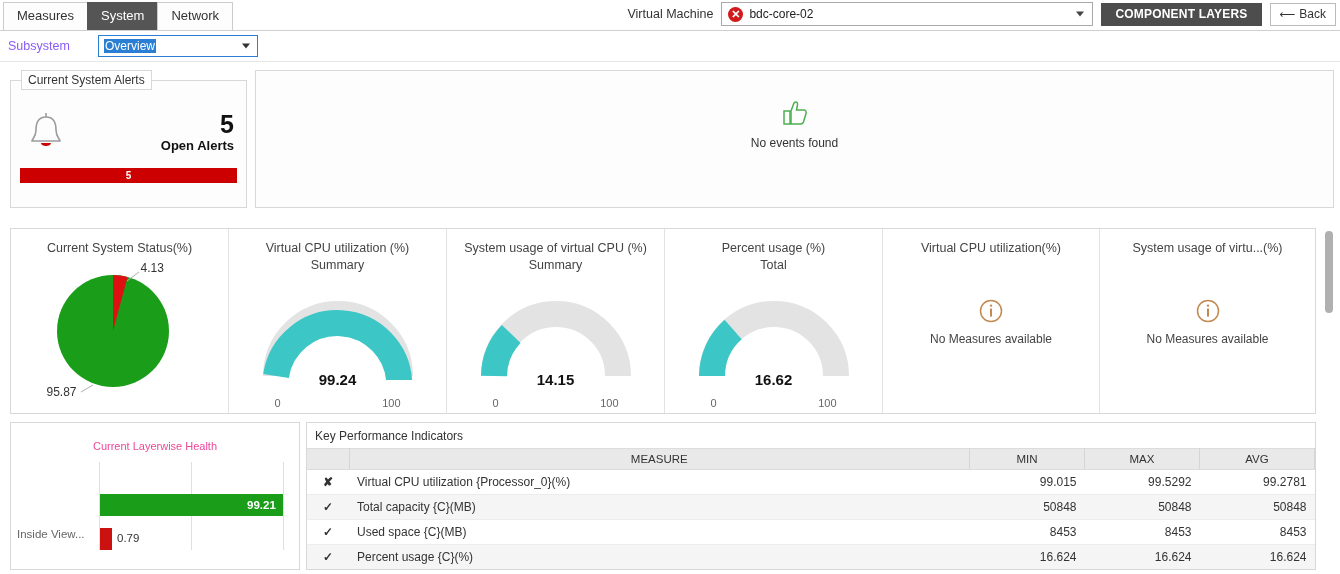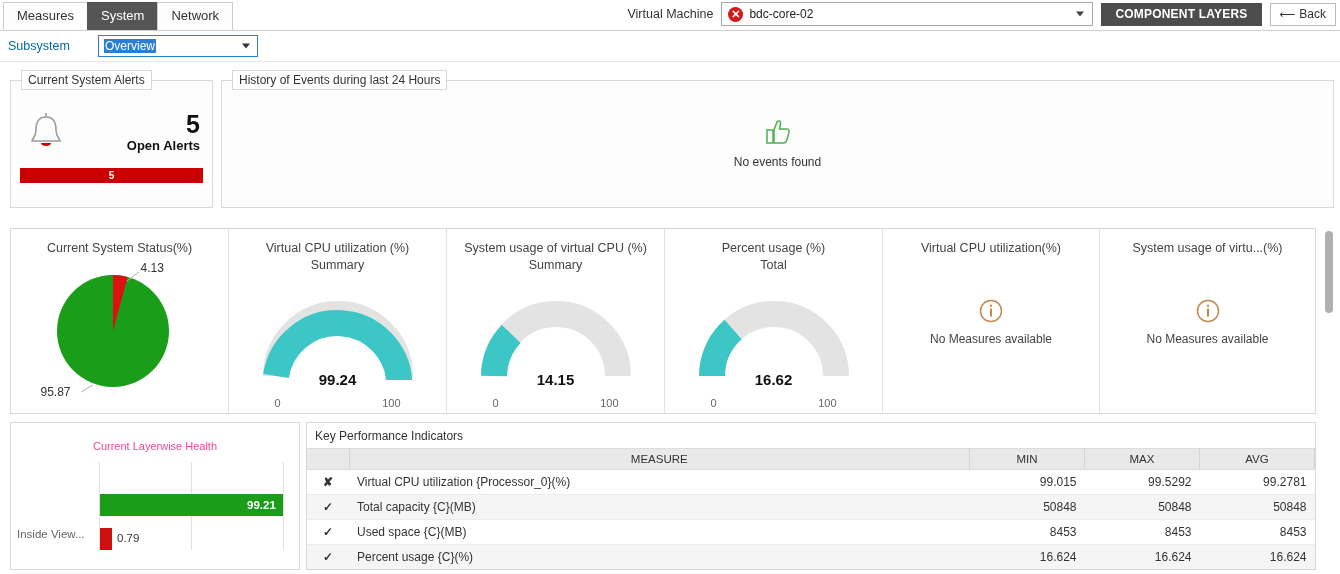--- a/index.html
+++ b/index.html
@@ -74,21 +74,21 @@
   }
   .back-arrow { font-size: 11px; }
 
   
   .subsys-row {
     height: 31px; display: flex; align-items: center;
     padding-left: 8px; gap: 10px;
     border-bottom: 1px solid #e6e6e6;
     background: #fff;
   }
-  .subsys-label { font-size: 12.5px; color: #0369a1; min-width: 80px; }
+  .subsys-label { font-size: 12.5px; color: #8b5cf6; min-width: 80px; }
   .subsys-select {
     position: relative; width: 160px; height: 21px;
     border: 1px solid #2a7fd4; background: #fff;
     display: flex; align-items: center; padding: 10px 5px;
     cursor: pointer;
   }
   .subsys-value {
     font-size: 12px; background: #2a7fd4; color: #ffffff;
     padding: 0 1px;
   }
@@ -106,21 +106,21 @@
   }
   fieldset.panel {
     border: 1px solid #d8d8d8; margin: 0; padding: 0;
     background: #fdfdfd;
   }
   legend.panel-title {
     font-size: 12px; color: #333;
     border: 1px solid #d8d8d8; background: #ffffff;
     padding: 2px 6px; margin-left: 10px;
   }
-  #alerts-panel { width: 203px; height: 138px; position: relative; }
+  #alerts-panel { width: 237px; height: 138px; position: relative; }
   #events-panel { flex: 1; height: 138px; position: relative; }
 
   .alert-body {
     display: flex; align-items: center; justify-content: space-between;
     padding: 6px 12px 0 14px; height: 78px;
   }
   .bell { width: 42px; height: 44px; position: relative; }
   .alert-count { text-align: right; }
   .alert-num { font-size: 25px; font-weight: bold; color: #111; line-height: 27px; }
   .alert-text { font-size: 13px; font-weight: bold; color: #111; }
@@ -287,21 +287,20 @@
       </span>
       <span class="alert-count">
         <div class="alert-num">5</div>
         <div class="alert-text">Open Alerts</div>
       </span>
     </div>
     <div class="alert-bar">5</div>
   </fieldset>
 
   <fieldset class="panel" id="events-panel">
-    <legend class="panel-title">History of Events during last 24 Hours</legend>
     <div class="events-body">
       <span>
         <svg width="30" height="30" viewBox="0 0 30 30">
           <path d="M11 13 L14 5 C16 3 18 4 17.5 7 L16.5 12 L24 12 C26 12 26.5 14 26 15.5 L23.5 24 C23 25.5 22 26 20.5 26 L11 26 Z" fill="none" stroke="#4caf50" stroke-width="1.5"></path>
           <rect x="4" y="13" width="6" height="13" fill="none" stroke="#4caf50" stroke-width="1.5"></rect>
         </svg>
       </span>
       <span class="no-events-text">No events found</span>
     </div>
   </fieldset>
@@ -314,21 +313,21 @@
     <div class="chart-cell" id="cell-pie">
       <div class="chart-title">Current System Status(%)</div>
       <div class="pie-wrap">
         <svg width="170" height="140" viewBox="0 0 170 140">
           <circle cx="78" cy="72" r="56" fill="#1a9e1a"></circle>
           <path d="M78 72 L78 16 A56 56 0 0 1 92.6 17.95 Z" fill="#dd1111"></path>
           <line x1="92" y1="22" x2="104" y2="13" stroke="#b0b0b0" stroke-width="1"></line>
           <line x1="58" y1="126" x2="46" y2="133" stroke="#b0b0b0" stroke-width="1"></line>
         </svg>
         <span class="pie-lbl" style="left:106px; top:2px;">4.13</span>
-        <span class="pie-lbl" style="left:6px; top:126px;">95.87</span>
+        <span class="pie-lbl" style="left:12px; top:126px;">95.87</span>
       </div>
     </div>
 
     <div class="chart-cell" id="cell-g1">
       <div class="chart-title">Virtual CPU utilization (%)</div>
       <div class="chart-sub">Summary</div>
       <div class="gauge-wrap">
         <svg width="150" height="80" viewBox="0 0 150 80">
           <path d="M13 76 A62 62 0 0 1 137 76" fill="none" stroke="#e3e3e3" stroke-width="26"></path>
           <path d="M13 76 A62 62 0 0 1 136.3 83.4" fill="none" stroke="#3cc6c6" stroke-width="26"></path>

